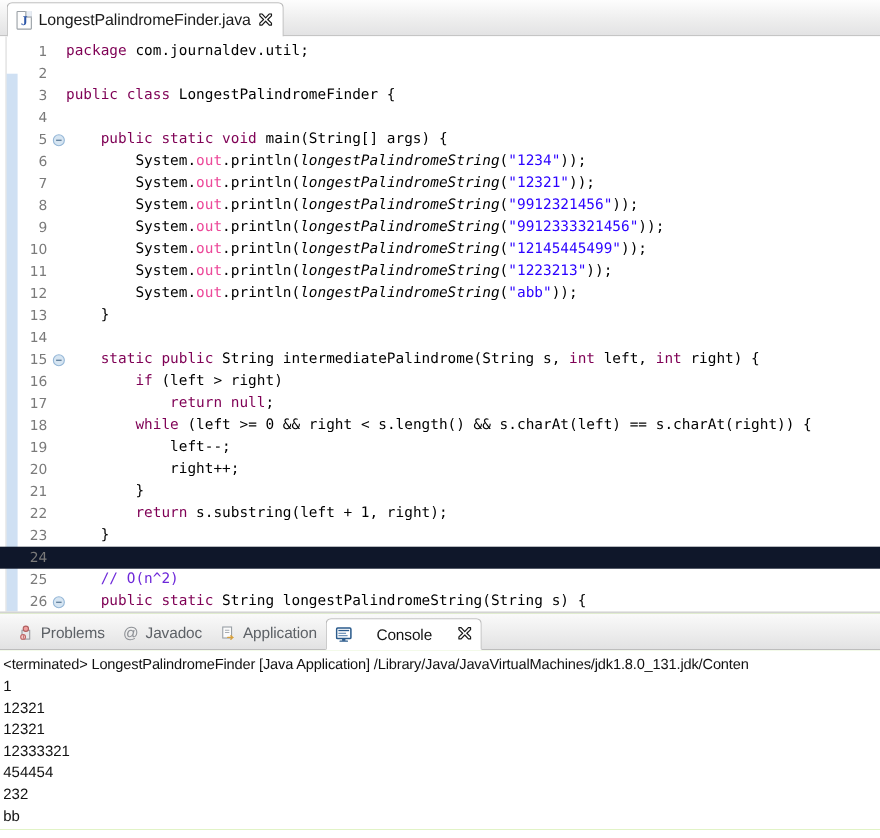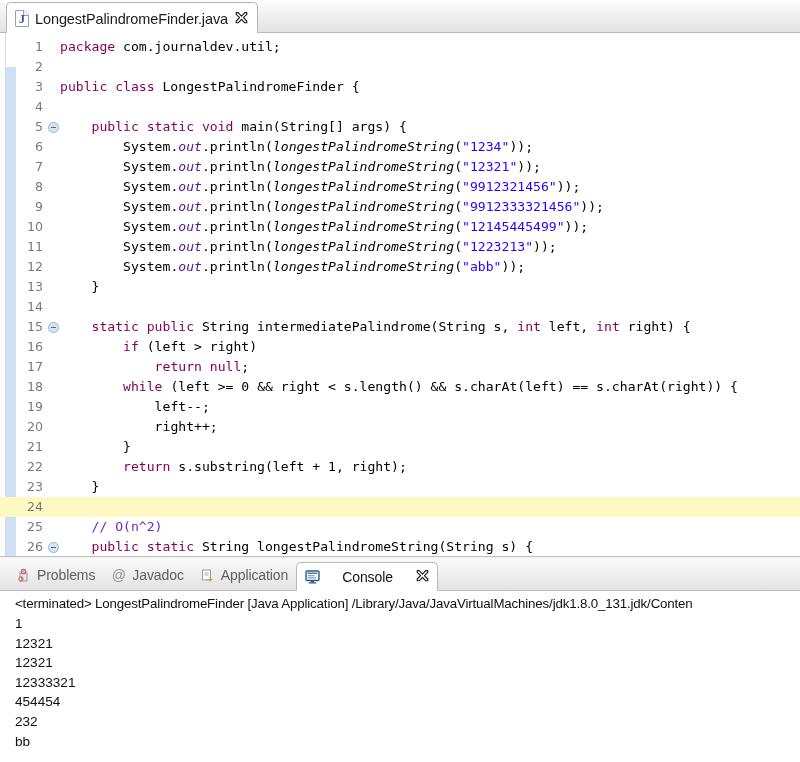--- a/index.html
+++ b/index.html
@@ -103,21 +103,21 @@
     font-family: "DejaVu Sans Mono", monospace;
     font-size: 13.1px;
     line-height: 20px;
     white-space: pre;
   }
   .cline {
     position: relative;
     height: 20px;
     line-height: 20px;
   }
-  .cline.current { background: #fef9c3; }
+  .cline.current { background: #0f172a; }
   .lno {
     position: absolute; left: 0; top: 0;
     width: 46px;
     text-align: right;
     padding-right: 3px;
     color: #7a7a7a;
     font-family: "DejaVu Sans", sans-serif;
     font-size: 12.6px;
   }
   .fold {
@@ -136,21 +136,21 @@
   .ctext {
     position: absolute; left: 60px; top: 0;
     white-space: pre;
     color: #000000;
   }
 
   
   .kw  { color: #7f0055; font-weight: normal; }
   .str { color: #2a00ff; }
   .cmt { color: #6d28d9; }
-  .fld { color: #4c1d95; font-style: italic; }
+  .fld { color: #ec4899; }
   .mth { color: #000000; font-style: italic; }
 
   
   .sash {
     position: absolute; left: 0; top: 556px;
     width: 800px; height: 10px;
     background: linear-gradient(to bottom, #f2f2f2 0%, #e6e6e6 100%);
     border-top: 1px solid #c2c2c2;
   }
 
@@ -199,21 +199,21 @@
     display: flex; align-items: center; justify-content: center;
     font-family: "Liberation Sans", sans-serif;
   }
   .ic-decl { position: relative; width: 15px; height: 15px; flex: none; }
   .ic-console { position: relative; width: 15px; height: 14px; flex: none; }
 
   .console-body {
     position: relative;
     width: 800px; height: 163px;
     background: #ffffff;
-    padding: 3px 0 0 15px;
+    padding: 3px 0 0 3px;
     overflow: hidden;
   }
   .console-head {
     font-family: "Liberation Sans", sans-serif;
     font-size: 13.3px;
     color: #111111;
     white-space: nowrap;
     line-height: 19px;
     letter-spacing: -0.15px;
   }

